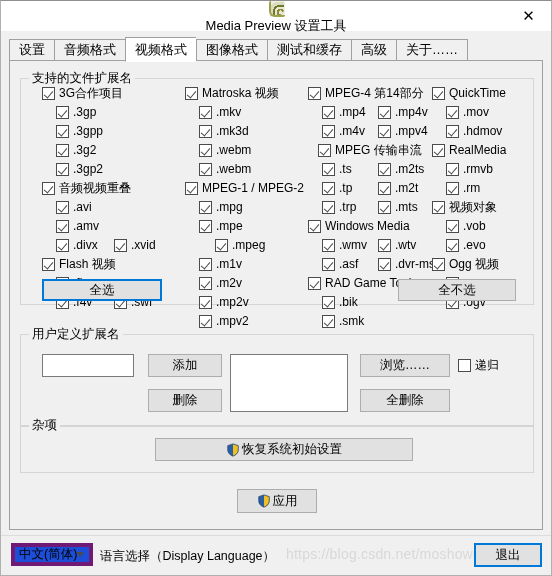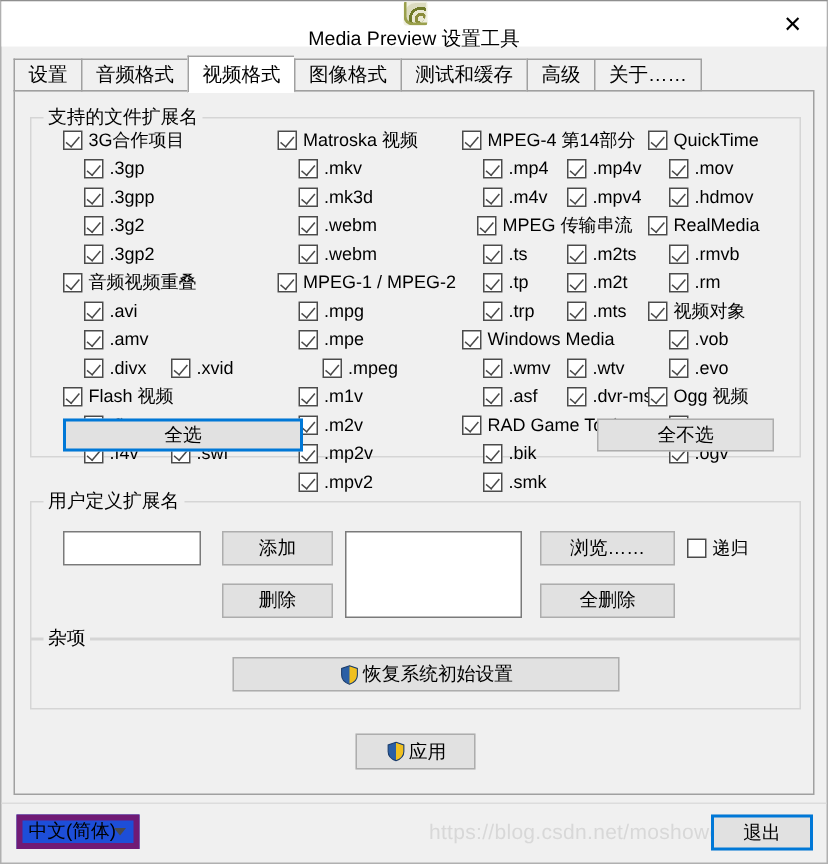--- a/index.html
+++ b/index.html
@@ -477,21 +477,21 @@
           <div class="cb checked" style="left: 426px; top: 206px;">
             <span class="box"></span>
             <span class="lbl">.ogm</span>
           </div>
           <div class="cb checked" style="left: 426px; top: 225px;">
             <span class="box"></span>
             <span class="lbl">.ogv</span>
           </div>
         </div>
 
-      <div class="btn focused" style="left:22px; top:208px; width:160px; height:22px;">
+      <div class="btn focused" style="left:22px; top:208px; width:120px; height:22px;">
         <span>全选</span>
       </div>
       <div class="btn" style="left:378px; top:208px; width:118px; height:22px;">
         <span>全不选</span>
       </div>
     </div>
 
     <div class="groupbox" style="left:10px; top:266px; width:514px; height:100px;">
       <div class="gb-border"></div>
       <div class="gb-title">用户定义扩展名</div>
@@ -553,18 +553,19 @@
 
   <div class="bottom-sep" style="top:534px;"></div>
 
   <div class="watermark" style="left:285px; top:545px;">https://blog.csdn.net/moshowgame</div>
 
   <div class="combo" style="left:10px; top:542px; width:82px; height:23px;">
     <span>中文(简体)</span>
     <span class="arrow"></span>
   </div>
 
+  <div class="statictext" style="left:99px; top:547px;">语言选择（Display Language）</div>
 
   <div class="btn focused" style="left:473px; top:542px; width:68px; height:24px;">
     <span>退出</span>
   </div>
 
 </div>
 
 </body></html>

